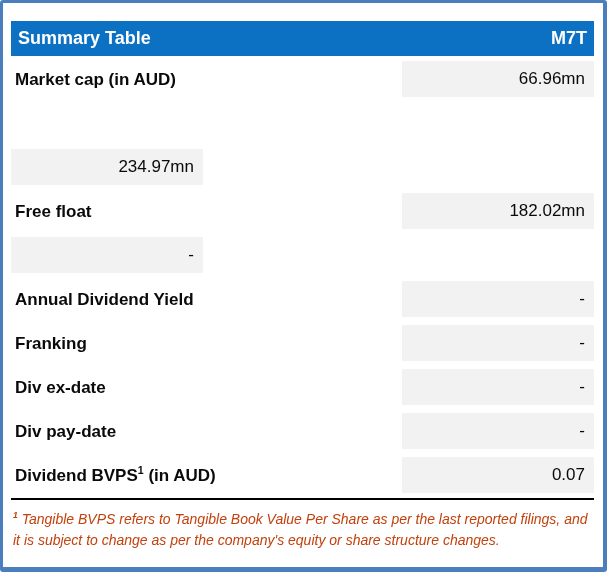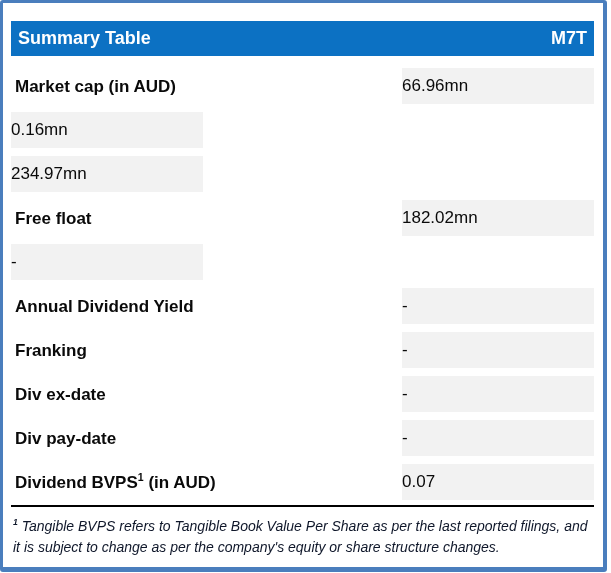--- a/index.html
+++ b/index.html
@@ -27,80 +27,79 @@
     height: 35px;
     background: var(--header_bg, #0C71C3);
     color: var(--header_text, #ffffff);
     display: flex;
     align-items: center;
     justify-content: space-between;
     padding: 0 7px;
     font-size: 18px;
     font-weight: 700;
   }
-  .table-body { margin-top: 8px; }
+  .table-body { margin-top: 1px; }
   .row {
     height: 44px;
     display: flex;
     align-items: center;
   }
   .row-label {
     flex: 1;
     font-size: 17px;
     font-weight: 700;
     padding-left: 4px;
     white-space: nowrap;
     color: #0a0a0a;
   }
   .value-cell {
     width: 192px;
     height: 36px;
     box-sizing: border-box;
     background: var(--value_bg, #F2F2F2);
     font-size: 17px;
-    text-align: left;
+    text-align: right;
     line-height: 36px;
     padding-right: 9px;
     color: #0a0a0a;
   }
   .sup {
     vertical-align: super;
     font-size: 0.62em;
     font-weight: 700;
   }
   .divider {
     border-top: 2px solid var(--rule, #000000);
     margin-top: 1px;
   }
   .footnote {
     font-style: italic;
     font-size: 14px;
     line-height: 21px;
     padding: 5px 2px 0 2px;
-    color: #0f172a;
+    color: #c2410c;
   }
 </style>
 </head>
 <body>
 
 <div class="frame">
 
   <div class="header-band">
     <span>Summary Table</span>
     <span>M7T</span>
   </div>
 
   <div class="table-body">
     <div class="row">
       <span class="row-label"><span>Market cap (in AUD)</span><span class="sup"></span><span></span></span>
       <span class="value-cell">66.96mn</span>
     </div>
 
     <div class="row">
-      <span class="value-cell">0.16mn</span>
     </div>
 
     <div class="row">
       <span class="value-cell">234.97mn</span>
     </div>
 
     <div class="row">
       <span class="row-label"><span>Free float</span><span class="sup"></span><span></span></span>
       <span class="value-cell">182.02mn</span>
     </div>

